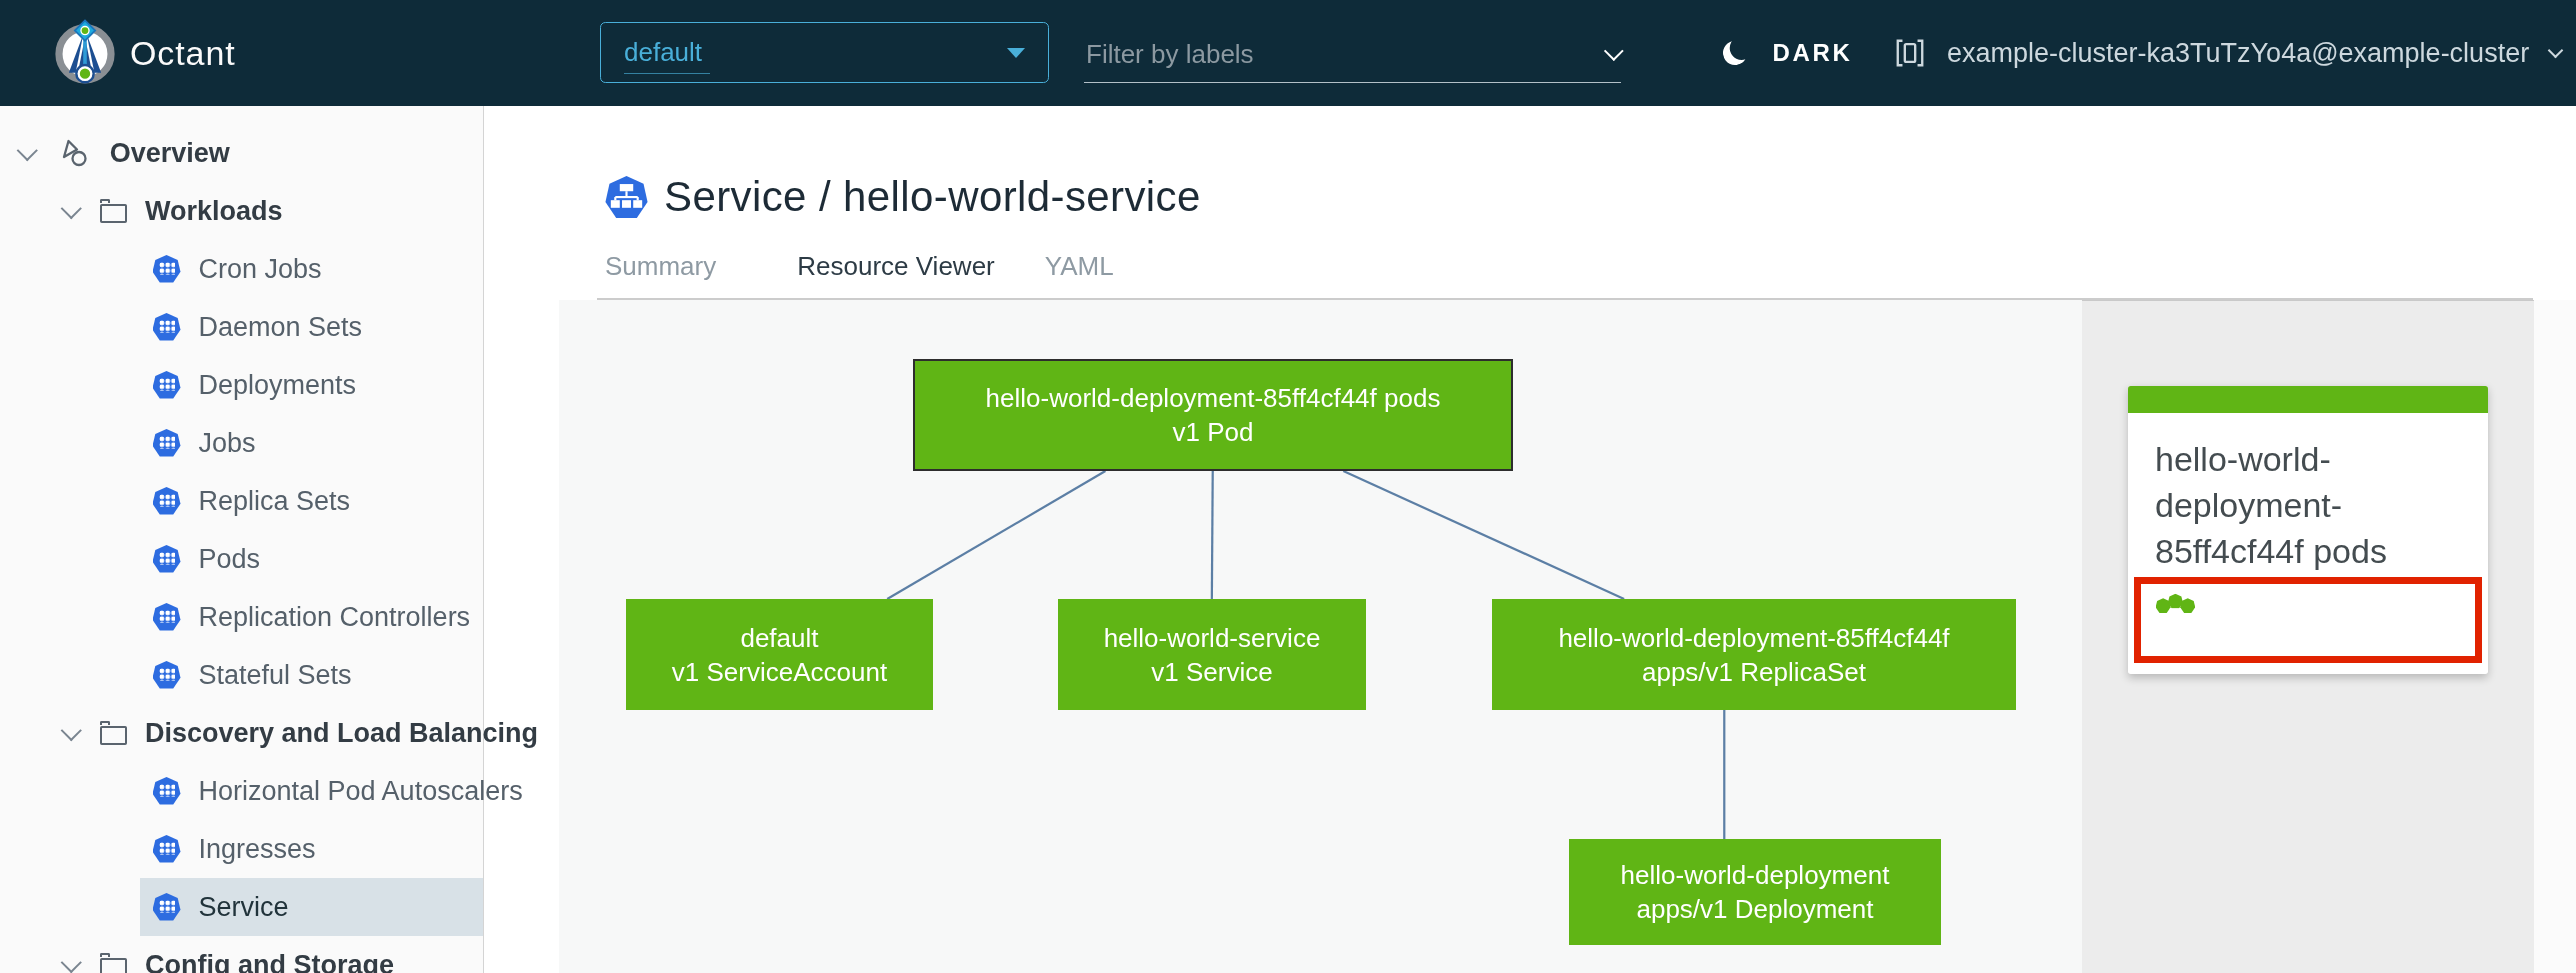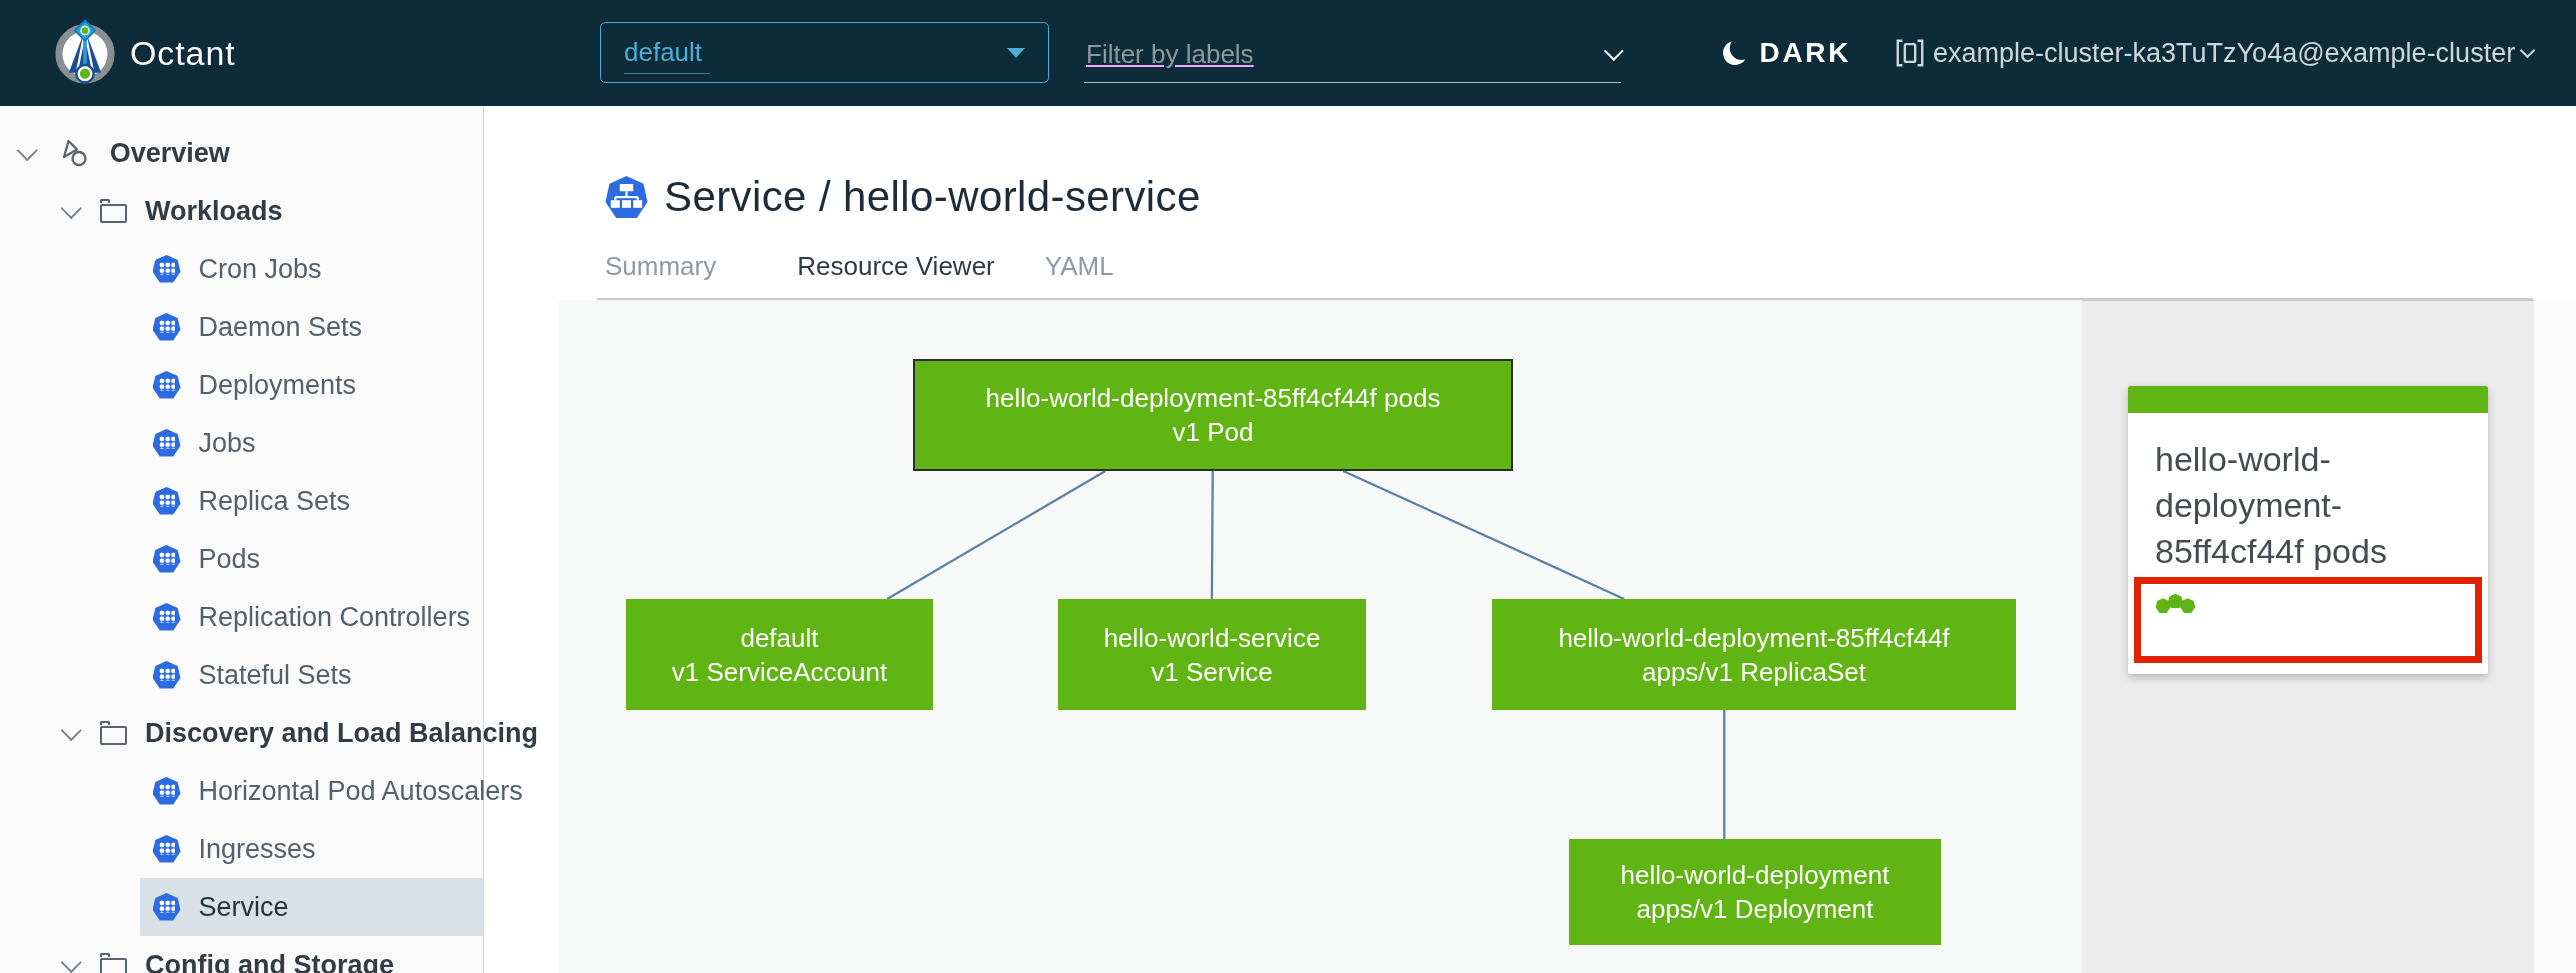--- a/index.html
+++ b/index.html
@@ -9,27 +9,27 @@
   
   .topbar{position:absolute;left:0;top:0;width:2576px;height:106px;background:#0e2b39;display:flex;align-items:center;}
   .brand{display:flex;align-items:center;gap:10px;margin-left:50px;}
   .brand-name{color:#fafafa;font-size:34px;font-weight:400;letter-spacing:0.9px;}
   .ns-select{position:absolute;left:600px;top:22.4px;width:449px;height:61px;border:1.8px solid #49afd9;border-radius:5.4px;
              display:flex;align-items:center;box-sizing:border-box;padding:0 23px;cursor:pointer;}
   .ns-value{color:#49afd9;font-size:26px;}
   .ns-underline{position:absolute;left:23px;bottom:8px;width:86px;height:1.8px;background:rgba(73,175,217,.65);}
   .caret-down{margin-left:auto;width:0;height:0;border-left:9px solid transparent;border-right:9px solid transparent;border-top:10.7px solid #49afd9;}
   .filter-wrap{position:absolute;left:1084px;top:27px;width:537px;height:55px;border-bottom:1.8px solid #b3c0c8;display:flex;align-items:center;}
-  .filter-input{flex:1;background:transparent;border:none;outline:none;color:#f0abfc;font-size:26px;font-family:"Liberation Sans",sans-serif;text-decoration:underline;}
+  .filter-input{flex:1;background:transparent;border:none;outline:none;color:#fde047;font-size:26px;font-family:"Liberation Sans",sans-serif;}
   .filter-input::placeholder{color:#8c99a1;opacity:1;}
   .chev{display:inline-block;width:11.6px;height:11.6px;border-right:2.7px solid #fff;border-bottom:2.7px solid #fff;transform:rotate(45deg);margin-top:-7.2px;}
   .theme-toggle{position:absolute;left:1723px;top:0;height:106px;display:flex;align-items:center;gap:12.5px;cursor:pointer;}
   .moon{width:24px;height:24px;border-radius:50%;box-shadow:inset 8px -2.7px 0 0 #fff;transform:rotate(-18deg);}
-  .theme-label{color:#fff;font-size:28px;font-weight:700;letter-spacing:2.7px;}
-  .context{position:absolute;left:1894px;top:0;height:106px;display:flex;align-items:center;gap:7px;cursor:pointer;}
+  .theme-label{color:#fff;font-size:24px;font-weight:700;letter-spacing:2.7px;margin-left:13px;}
+  .context{position:absolute;left:1894px;top:0;height:106px;display:flex;align-items:center;gap:21px;cursor:pointer;}
   .context-label{color:#cdd8de;font-size:27px;}
   .chev-sm{width:9px;height:9px;border-right:2.2px solid #cdd8de;border-bottom:2.2px solid #cdd8de;transform:rotate(45deg);margin-top:-5.4px;}
 
   
   .sidebar{position:absolute;left:0;top:106px;width:484px;height:867px;background:#fafafa;border-right:0.9px solid #d4d4d4;box-sizing:border-box;padding-top:18px;}
   .srow{height:58px;display:flex;align-items:center;cursor:pointer;color:#55606a;font-size:27px;}
   .srow .label{margin-left:18px;white-space:nowrap;}
   .srow.root{padding-left:19.7px;font-weight:700;color:#333c44;}
   .srow.group{padding-left:64px;font-weight:700;color:#333c44;}
   .srow.leaf{margin-left:140px;padding-left:12.5px;}

